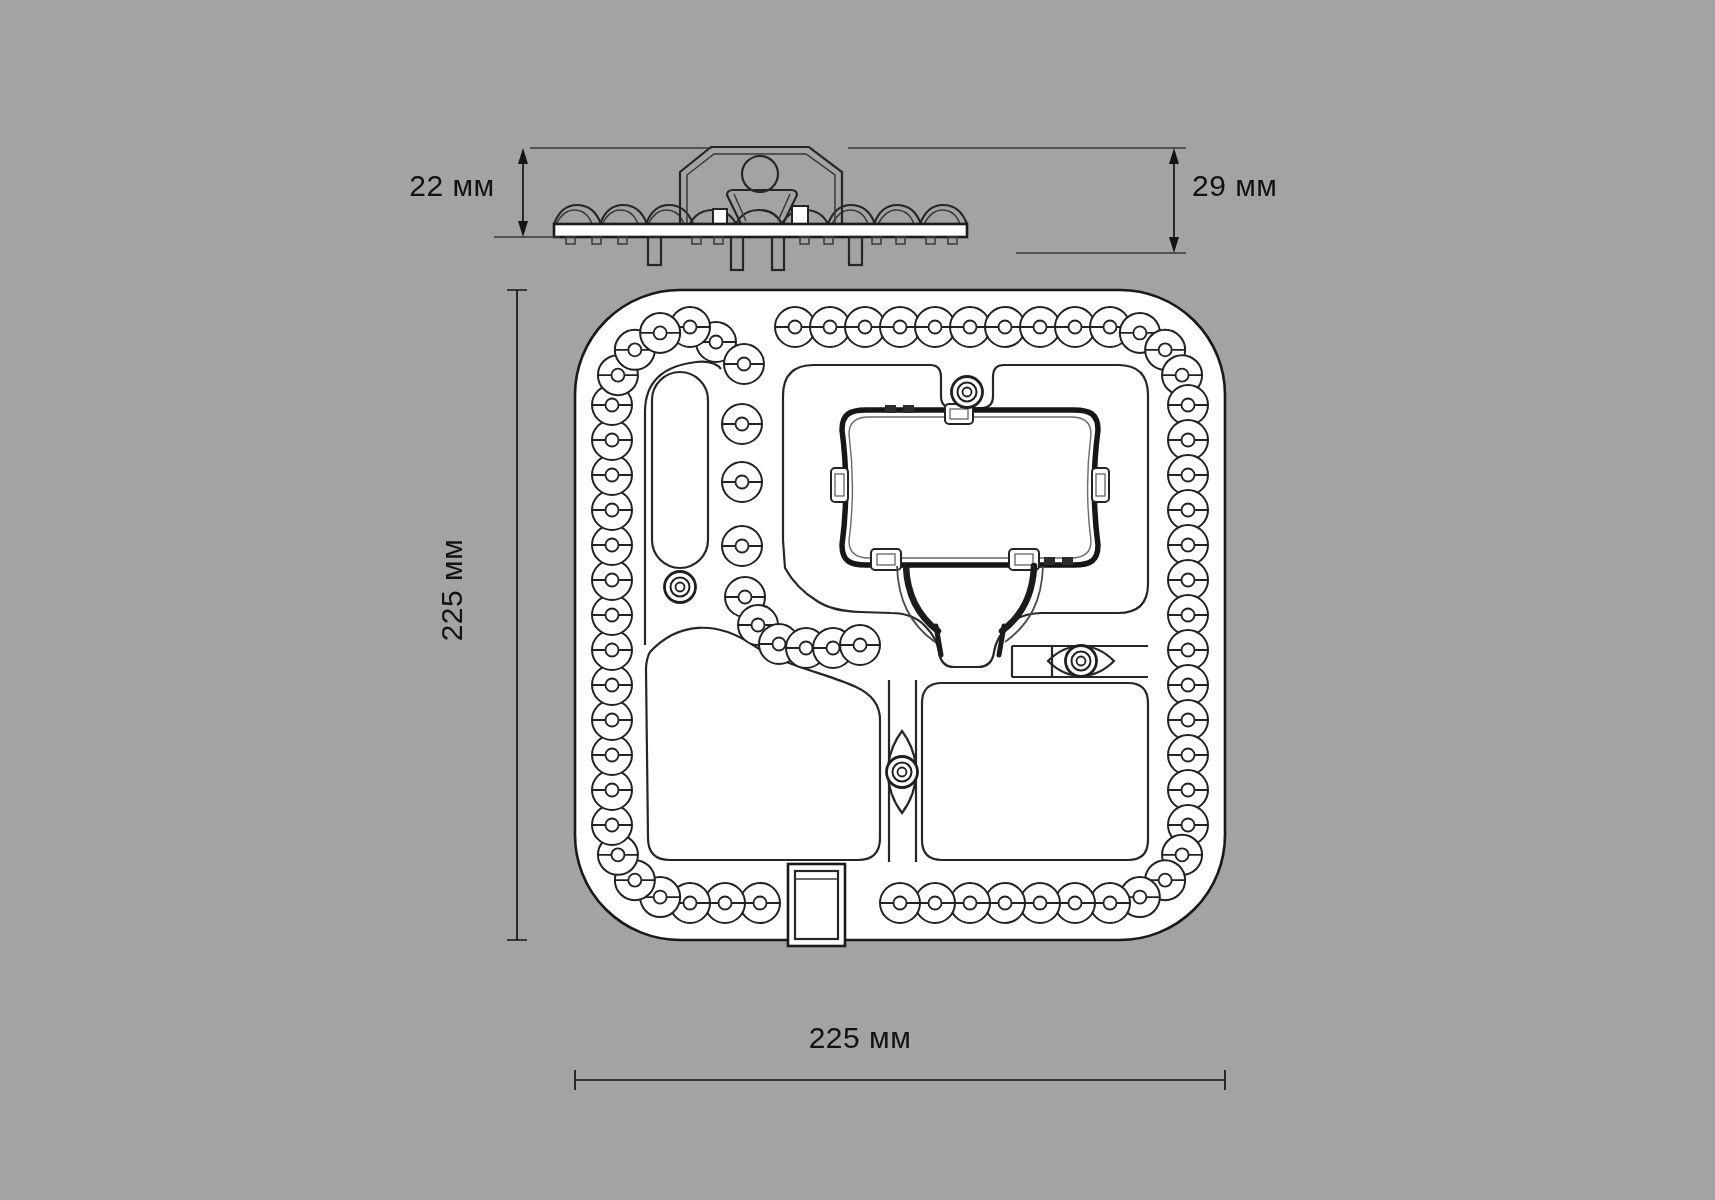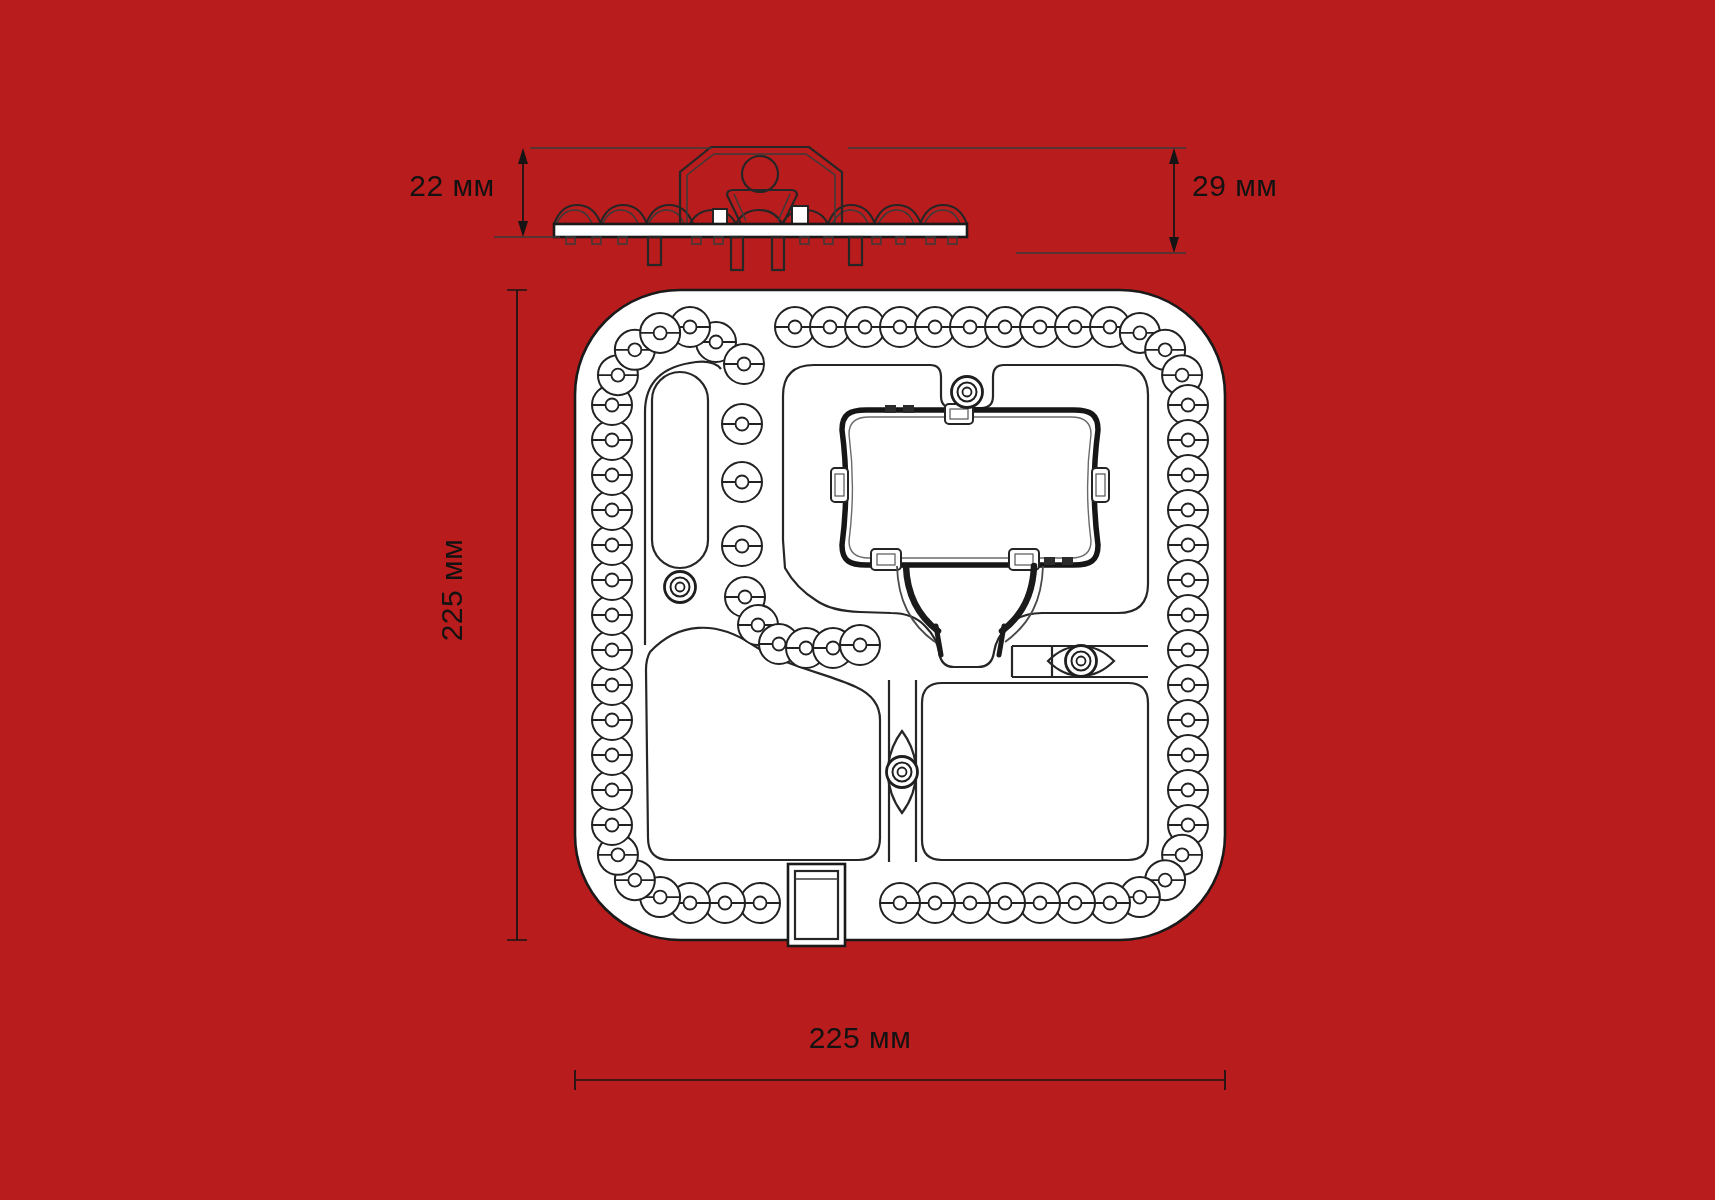--- a/index.html
+++ b/index.html
@@ -1,17 +1,17 @@
 <!DOCTYPE html>
 <html><head>
 <meta charset="utf-8">
 <style>
   html,body{margin:0;padding:0;background:#ffffff;}
   body{width:1715px;height:1200px;font-family:"Liberation Sans","DejaVu Sans",sans-serif;}
-  #stage{position:relative;width:1715px;height:1200px;background:#b91c1c;overflow:hidden;}
+  #stage{position:relative;width:1715px;height:1200px;background:#a3a3a3;overflow:hidden;}
   svg{position:absolute;left:0;top:0;}
   text{fill:#121212;}
   .dim-text{font-size:30px;letter-spacing:0.5px;}
   .outline{fill:none;stroke:#262626;stroke-width:2.2;}
   .outline-heavy{fill:none;stroke:#1a1a1a;stroke-width:2.6;}
   .thin{fill:none;stroke:#3a3a3a;stroke-width:1.5;}
   .dimline{stroke:#141414;stroke-width:1.7;fill:none;}
   .bracket-frame{fill:none;stroke:#161616;stroke-width:5.5;}
   .bracket-echo{fill:none;stroke:#6a6a6a;stroke-width:1.4;}
   .tab{fill:#ffffff;stroke:#242424;stroke-width:2;}

